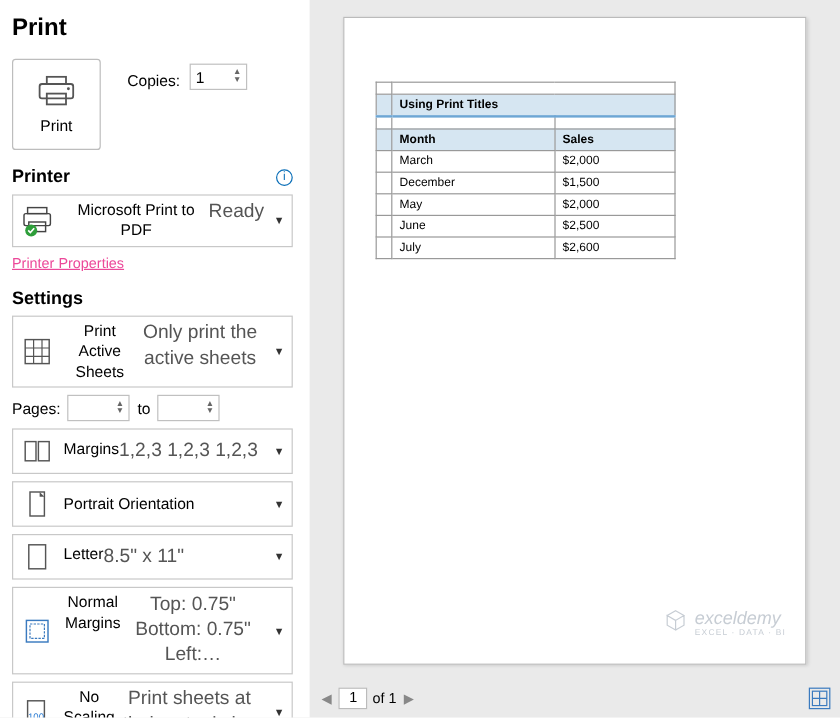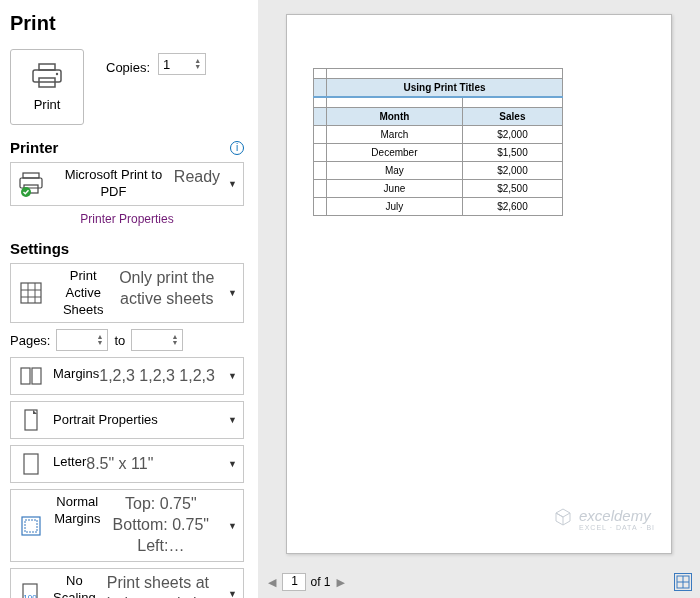--- a/index.html
+++ b/index.html
@@ -16,27 +16,27 @@
 .spin .arrows { display: flex; flex-direction: column; line-height: 6px; font-size: 7px; color: #666; }
 .section-head { display: flex; justify-content: space-between; align-items: center; margin-top: 8px; }
 .section-head h2 { font-size: 15px; font-weight: 700; }
 .info-icn { width: 14px; height: 14px; border: 1px solid #0b6fb8; border-radius: 50%; color: #0b6fb8; font-size: 10px; display: flex; align-items: center; justify-content: center; }
 .dropdown { border: 1px solid #c8c8c8; background: #fff; display: flex; align-items: center; padding: 4px 6px; gap: 8px; cursor: pointer; position: relative; }
 .dropdown .icon { width: 28px; height: 28px; flex-shrink: 0; display: flex; align-items: center; }
 .dropdown .texts { flex: 1; display: flex; flex-direction: row; line-height: 1.3; text-align: center; }
 .dropdown .line1 { font-size: 13px; }
 .dropdown .line2 { font-size: 16px; color: #555; }
 .dropdown .caret { font-size: 9px; color: #333; }
-.link { color: #701a75; font-size: 12px; text-align: center; cursor: pointer; }
+.link { color: #ec4899; font-size: 12px; text-decoration: underline; text-align: left; cursor: pointer; }
 .pages-row { display: flex; align-items: center; gap: 6px; font-size: 13px; }
 .pages-row .spin { width: 52px; }
 .preview-area { flex: 1; display: flex; align-items: flex-start; justify-content: center; padding: 14px 16px 0 16px; }
 .page { width: 386px; height: 540px; background: #fff; border: 1px solid #bbb; box-shadow: 1px 1px 3px rgba(0,0,0,0.15); position: relative; }
 .sheet-table { position: absolute; top: 53px; left: 26px; width: 250px; border-collapse: collapse; font-size: 10px; }
-.sheet-table td, .sheet-table th { border: 1px solid #999; padding: 3px 6px; text-align: center; }
+.sheet-table td, .sheet-table th { border: 1px solid #999; padding: 3px 6px; }
 .sheet-table .title-row td { background: #d6e6f2; font-weight: 600; border-bottom: 2px solid #6da6d4; }
 .sheet-table .spacer-row td { height: 10px; }
 .sheet-table .head-row td { background: #d6e6f2; font-weight: 600; }
 .sheet-table .narrow { width: 12px; }
 .watermark { position: absolute; right: 16px; bottom: 22px; color: #c7cdd4; font-size: 15px; font-style: italic; display: flex; align-items: flex-start; gap: 6px; }
 .pager { height: 28px; display: flex; align-items: center; justify-content: space-between; padding: 0 8px 4px 8px; font-size: 12px; }
 .pager-left { display: flex; align-items: center; gap: 4px; }
 .pager .nav { color: #888; padding: 0 2px; cursor: pointer; font-size: 11px; }
 .pager .pnum { width: 24px; height: 18px; border: 1px solid #bbb; text-align: center; background: #fff; }
 .pager-right { width: 18px; height: 18px; border: 1px solid #3a7abf; display: flex; align-items: center; justify-content: center; }
@@ -141,21 +141,21 @@
   </div>
 
   <div class="dropdown">
     <span class="icon">
       <svg viewBox="0 0 28 28">
           <rect x="8" y="4" width="12" height="20" fill="none" stroke="#555" stroke-width="1.2"></rect>
           <path d="M16 4 L20 8 L16 8 Z" fill="#555"></path>
         </svg>
     </span>
     <div class="texts">
-      <span class="line1">Portrait Properties</span>
+      <span class="line1">Portrait Orientation</span>
     </div>
     <span class="caret">▼</span>
   </div>
 
   <div class="dropdown">
     <span class="icon">
       <svg viewBox="0 0 28 28">
           <rect x="7" y="4" width="14" height="20" fill="none" stroke="#555" stroke-width="1.2"></rect>
         </svg>
     </span>

